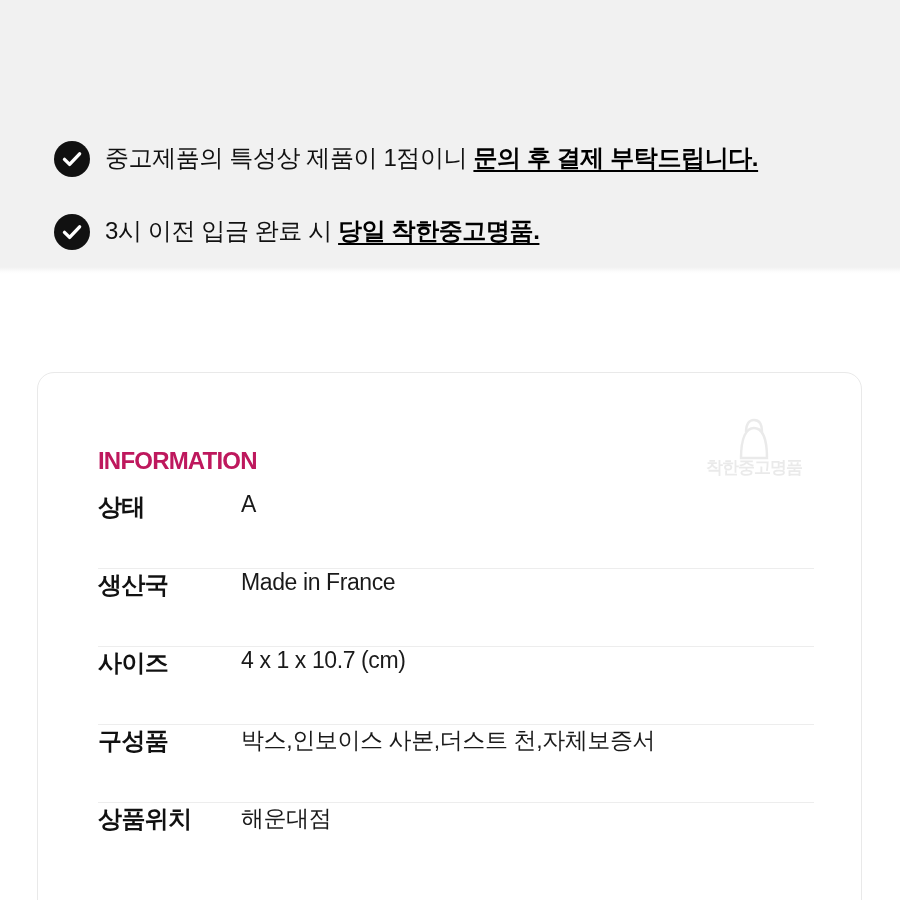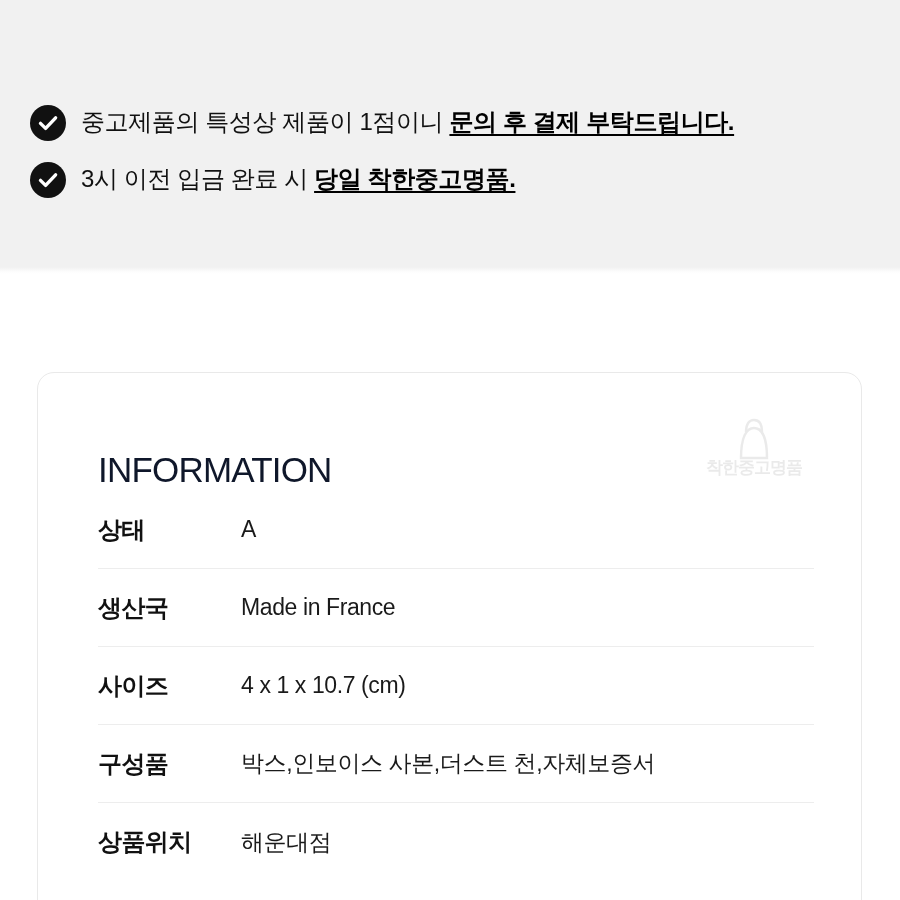--- a/index.html
+++ b/index.html
@@ -54,21 +54,22 @@
   .bullet-list {
     position: absolute;
     left: 0;
     top: 104px;
     width: 900px;
   }
   .bullet-row {
     display: flex;
     align-items: flex-start;
     margin-bottom: 20px;
-    padding-left: 30px;
+    padding-left: 54px;
+    margin-top: 36px;
   }
   .check-icon {
     flex: 0 0 auto;
     width: 36px;
     height: 36px;
     margin-top: 1px;
     margin-right: 15px;
   }
   .check-icon svg {
     display: block;
@@ -102,24 +103,24 @@
     border: 1px solid #e9e9e9;
     border-radius: 17px;
     box-sizing: border-box;
     overflow: hidden;
   }
 
   .info-heading {
     position: absolute;
     left: 60px;
     top: 48px;
-    font-size: 35px;
+    font-size: 24px;
     line-height: 40px;
-    font-weight: 400;
-    color: #0f172a;
+    font-weight: 700;
+    color: #be185d;
     letter-spacing: -0.8px;
   }
 
   
   .watermark {
     position: absolute;
     right: 47px;
     top: 45px;
     width: 120px;
     height: 62px;
@@ -154,21 +155,20 @@
 
   
   .info-rows {
     position: absolute;
     left: 60px;
     top: 118px;
     width: 716px;
   }
   .info-row {
     display: flex;
-    align-items: center;
     height: 78px;
     border-bottom: 1px solid #ededed;
     box-sizing: border-box;
   }
   .info-row:last-child {
     border-bottom: none;
   }
   .info-label {
     flex: 0 0 auto;
     width: 143px;

